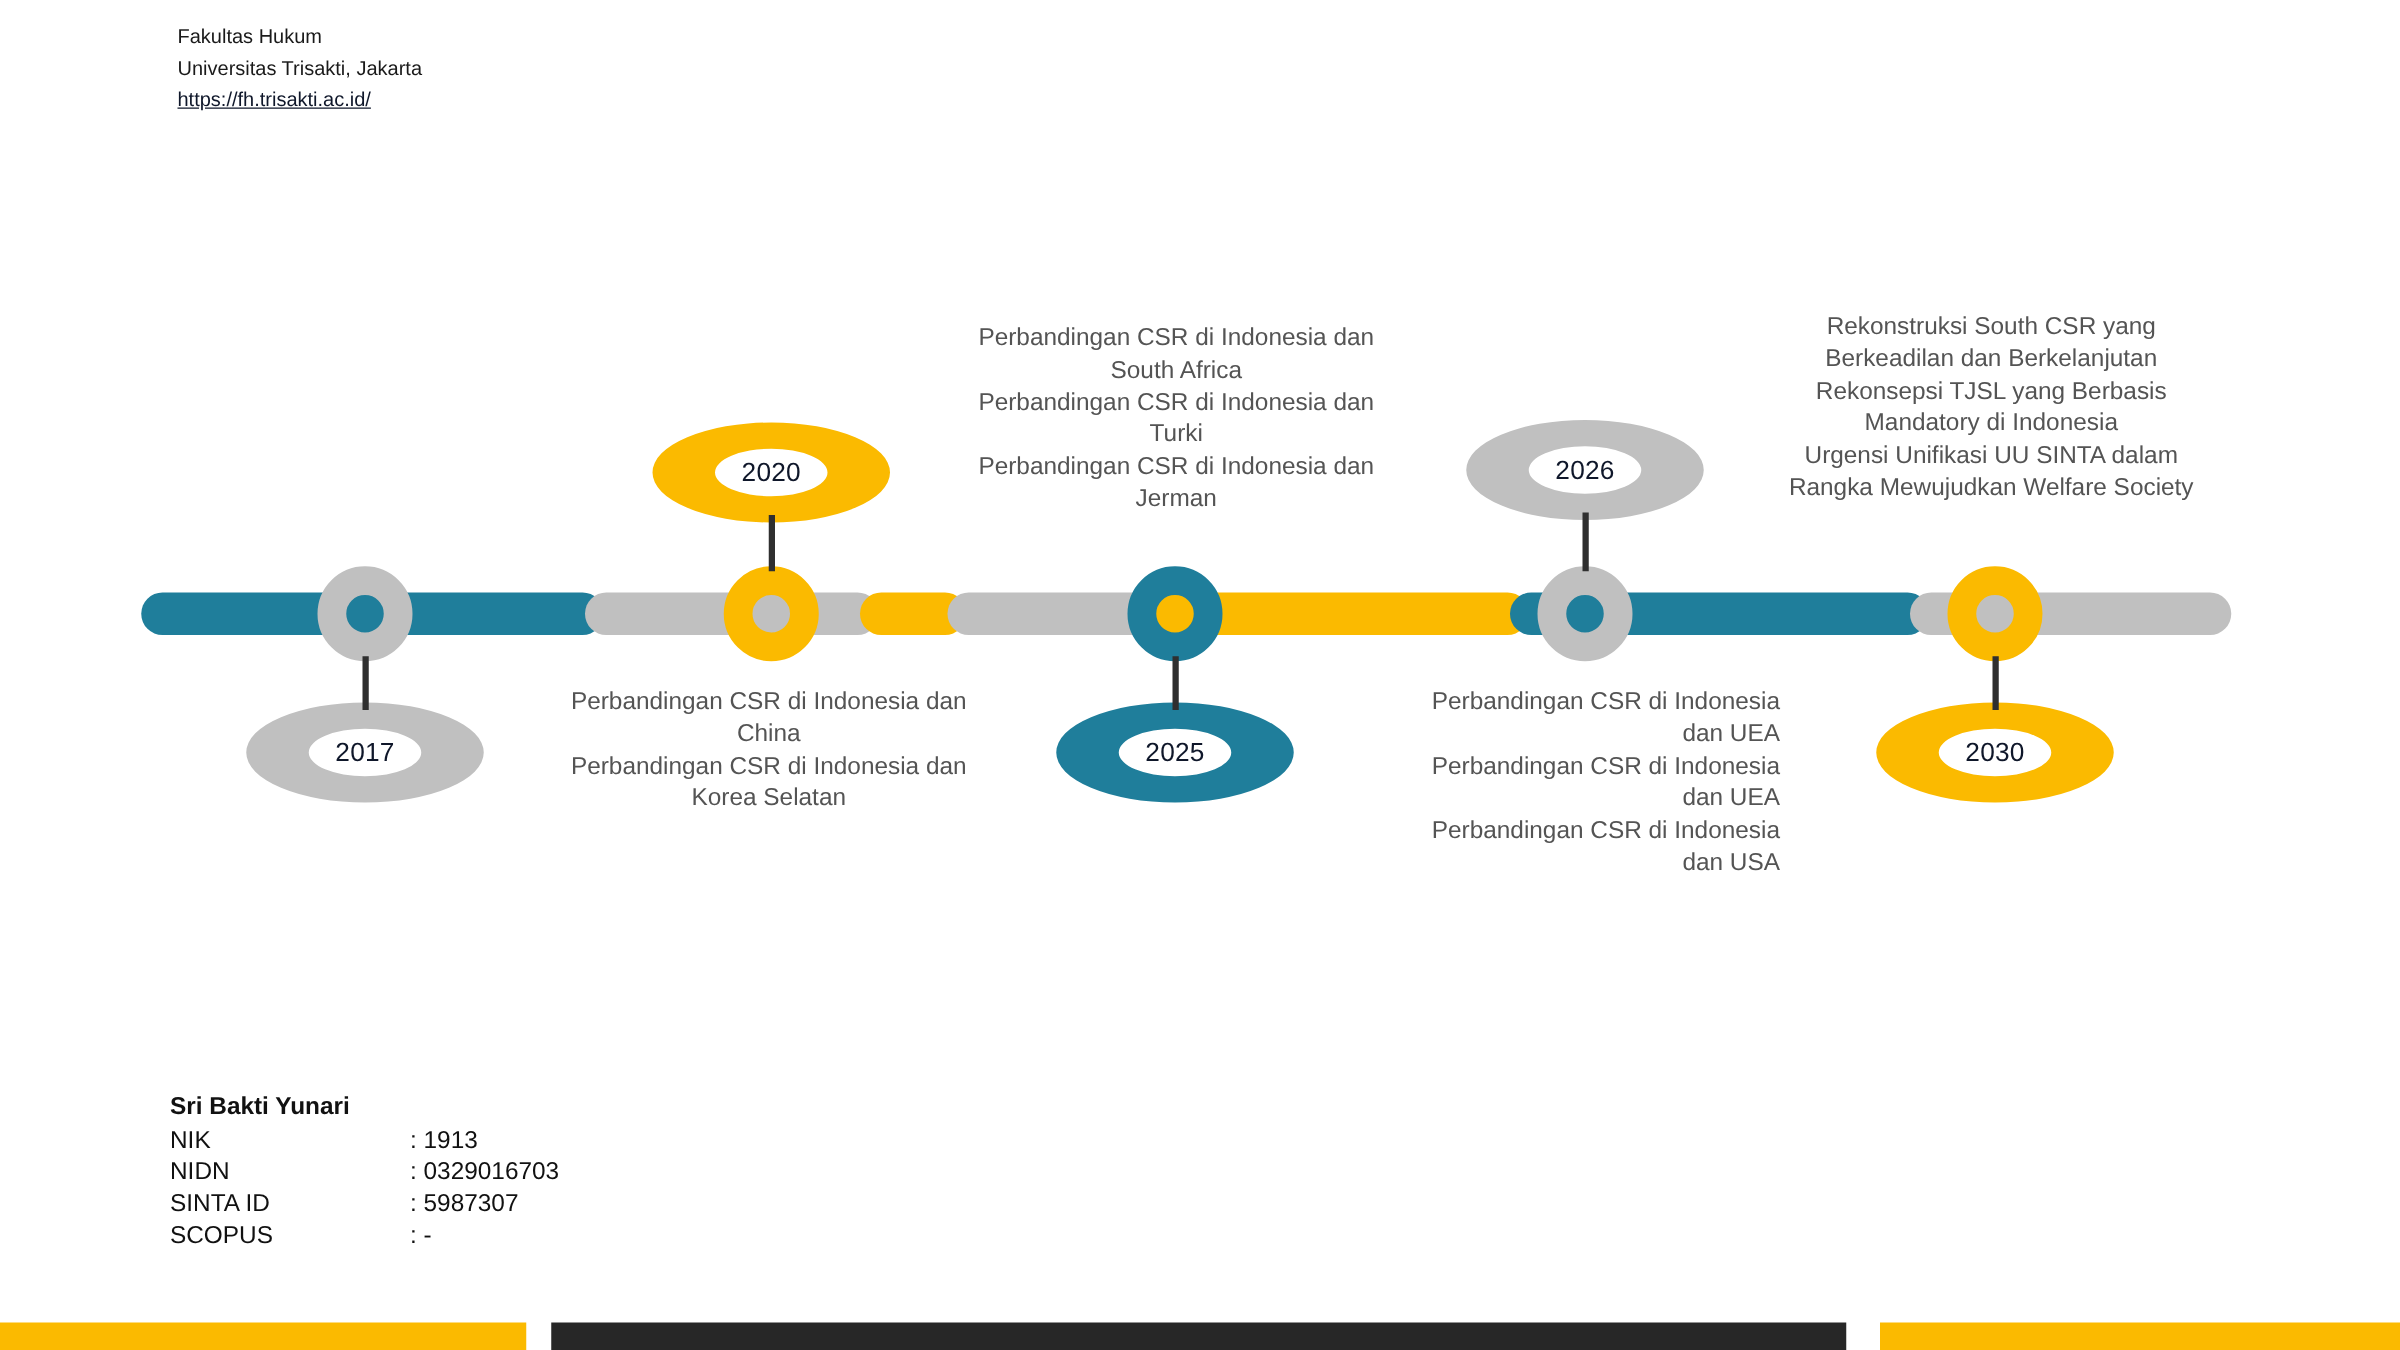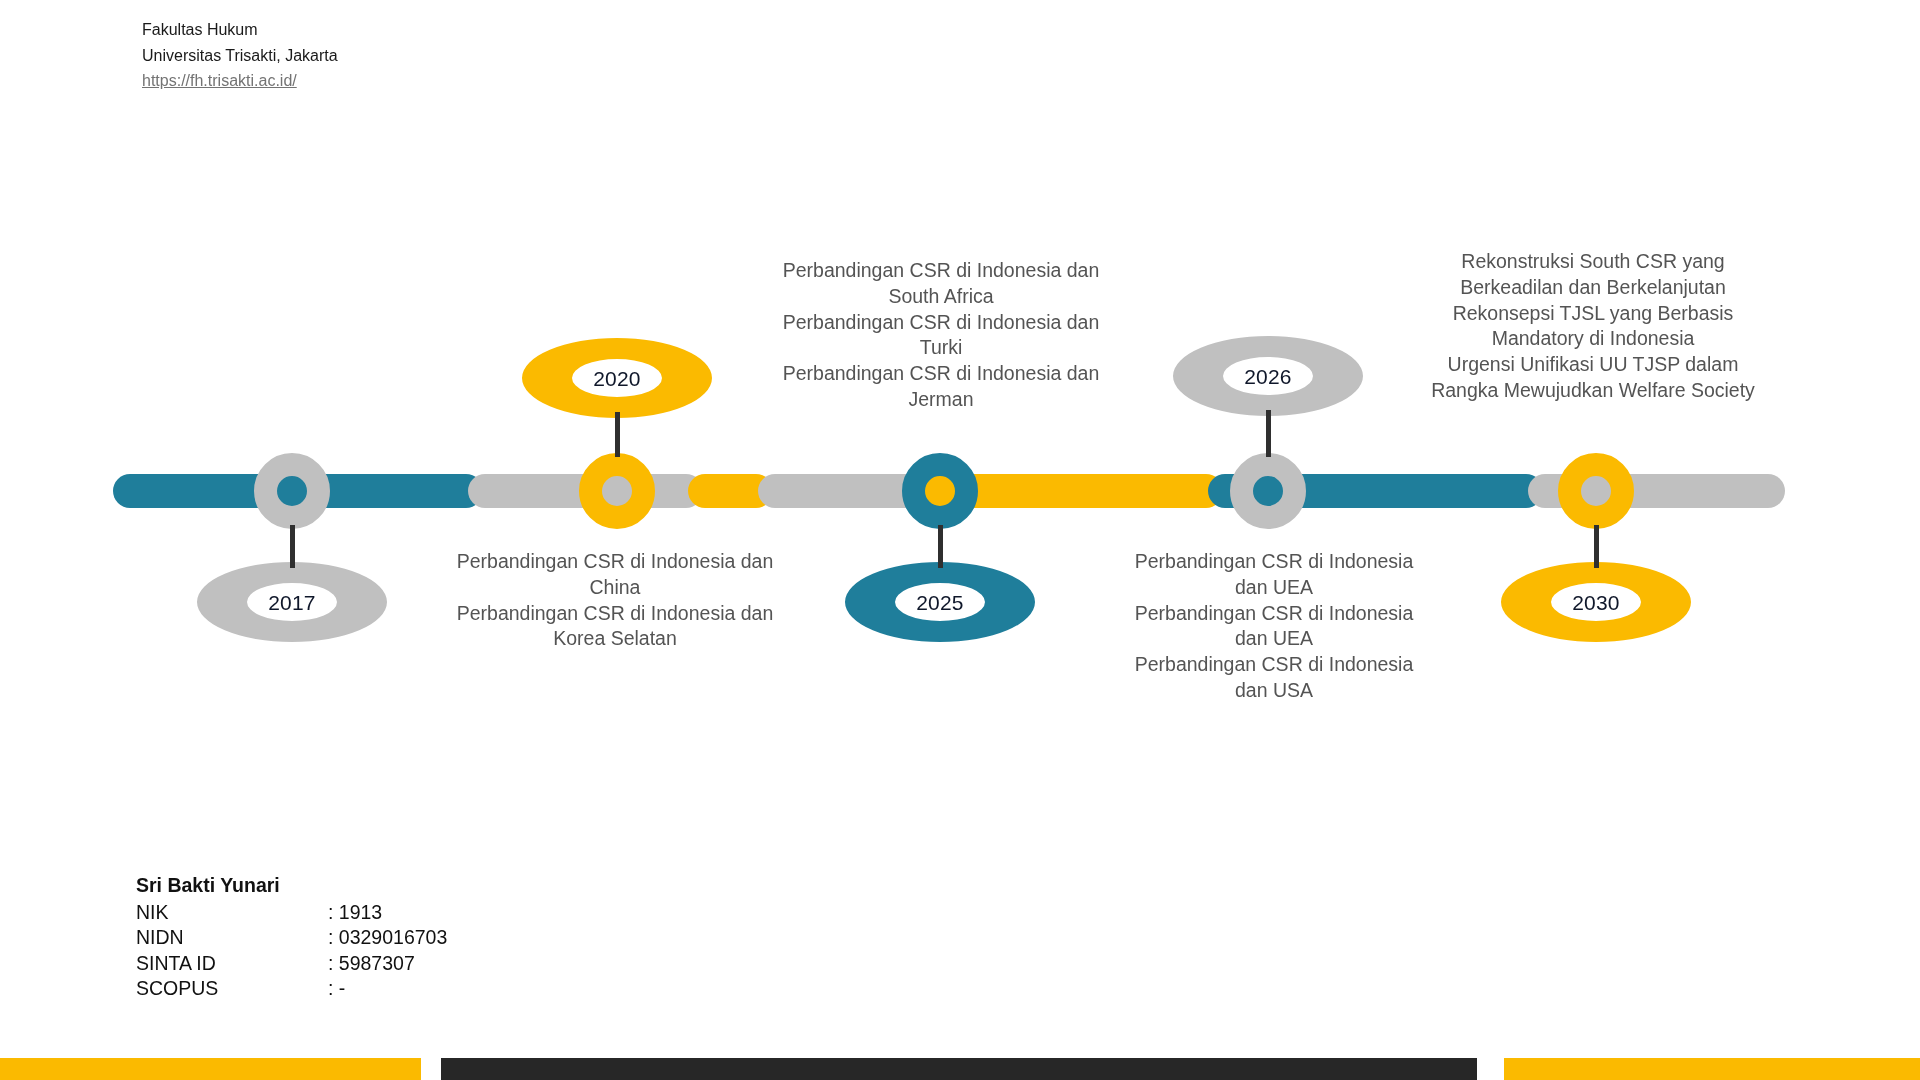--- a/index.html
+++ b/index.html
@@ -36,21 +36,21 @@
   #header-text {
     position: absolute;
     left: 142px;
     top: 17px;
     line-height: 25.6px;
     font-size: 16px;
     color: #1a1a1a;
   }
   #header-text .line { white-space: nowrap; }
   #site-link {
-    color: #737373;
+    color: #0f172a;
     text-decoration: underline;
     cursor: pointer;
   }
 
   
   #timeline {
     position: absolute;
     left: 0;
     top: 0;
     width: 1920px;
@@ -178,34 +178,34 @@
     <div class="label" style="width: 330px; left: 776px; top: 258px;">
       <div>Perbandingan CSR di Indonesia dan South Africa</div>
       <div>Perbandingan CSR di Indonesia dan Turki</div>
       <div>Perbandingan CSR di Indonesia dan Jerman</div>
     </div>
     <div class="node" style="left: 1230px; top: 453px; border-color: rgb(192, 192, 192);"></div>
     <div class="badge" style="left: 1173px; top: 336px; border-color: rgb(192, 192, 192);">
       <span class="year">2026</span>
     </div>
     <div class="stem" style="left: 1265.5px; top: 410px; height: 47px;"></div>
-    <div class="label" style="width: 300px; left: 1124px; top: 549px;">
+    <div class="label" style="width: 300px; left: 1124px; top: 549px; text-align: right;">
       <div>Perbandingan CSR di Indonesia dan UEA</div>
       <div>Perbandingan CSR di Indonesia dan UEA</div>
       <div>Perbandingan CSR di Indonesia dan USA</div>
     </div>
     <div class="node" style="left: 1558px; top: 453px; border-color: rgb(251, 186, 0);"></div>
     <div class="badge" style="left: 1501px; top: 562px; border-color: rgb(251, 186, 0);">
       <span class="year">2030</span>
     </div>
     <div class="stem" style="left: 1593.5px; top: 525px; height: 43px;"></div>
     <div class="label" style="width: 340px; left: 1423px; top: 249px;">
       <div>Rekonstruksi South CSR yang Berkeadilan dan Berkelanjutan</div>
       <div>Rekonsepsi TJSL yang Berbasis Mandatory di Indonesia</div>
-      <div>Urgensi Unifikasi UU TJSP dalam Rangka Mewujudkan Welfare Society</div>
+      <div>Urgensi Unifikasi UU SINTA dalam Rangka Mewujudkan Welfare Society</div>
     </div>
   </div>
 
 <div id="author-block">
   <div id="author-name">Sri Bakti Yunari</div>
   <table>
     <tbody id="author-rows">
         <tr>
           <td class="k">NIK</td>
           <td class="v">: 1913</td>

